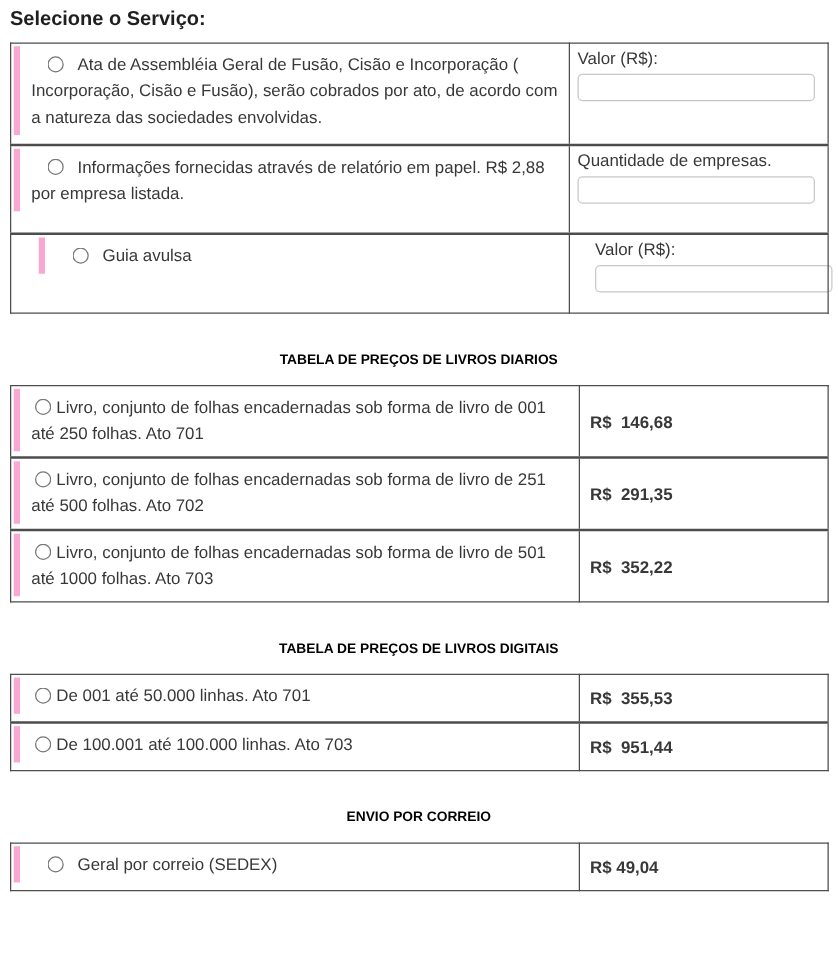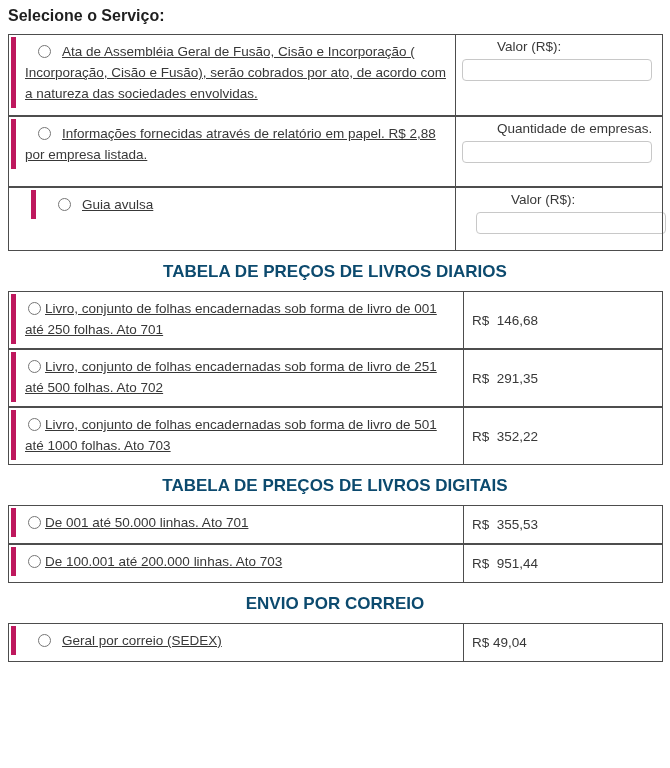--- a/index.html
+++ b/index.html
@@ -10,41 +10,41 @@
   }
   .page-title {
     font-weight: bold; color: #1f1f1f; font-size: 16px;
     margin: 0 0 11px 0; line-height: 15px;
   }
   table { border-collapse: collapse; table-layout: fixed; width: 654px; }
   td { border: 1px solid #4d4d4d; }
   tr + tr td { border-top: 2px solid #4d4d4d; }
   td.option-cell { vertical-align: top; padding: 0; }
   .opt {
-    margin: 2px 0 0 2px; border-left: 5px solid #be185d;
-    padding: 4px 8px 4px 9px; line-height: 21px; text-decoration: underline;
+    margin: 2px 0 0 2px; border-left: 5px solid #f9a8d4;
+    padding: 4px 8px 4px 9px; line-height: 21px;
   }
   input[type="radio"] { width: 13px; height: 13px; vertical-align: -2px; }
   .styleA input[type="radio"] { margin: 0 11px 0 13px; }
   .styleB input[type="radio"] { margin: 0 4px 0 3px; }
   td.field-cell { vertical-align: top; padding: 3px 6px; }
-  .field-label { line-height: 18px; margin-left: 35px; }
+  .field-label { line-height: 18px; }
   .field-input {
     display: block; margin-top: 3px; width: 190px; height: 22px;
     box-sizing: border-box; border: 1px solid #c8c8c8; border-radius: 4px;
     padding: 2px 6px; font-family: "Liberation Sans", sans-serif; font-size: 13px;
     outline: none;
   }
   td.price-cell {
     vertical-align: middle; padding: 0 4px 0 8px;
-    white-space: pre-wrap; font-size: 13.5px;
+    white-space: pre-wrap; font-size: 13.5px; font-weight: bold;
   }
   .section-title {
-    text-align: center; font-weight: bold; color: #0c4a6e;
-    font-size: 17px; line-height: 15px; margin: 13px 0 12px 0;
+    text-align: center; font-weight: bold; color: #000000;
+    font-size: 11px; line-height: 15px; margin: 30px 0 12px 0;
   }
   
   .t1-r1 td { height: 74px; } .t1-r2 td { height: 63px; border-radius: 25px; } .t1-r3 td { height: 56px; padding-left: 20px; }
   .t2 td { height: 56px; }
   .t3 td, .t4 td { height: 37px; margin-left: 27px; }
 </style>
 </head>
 <body>
 
 <div class="page-title">Selecione o Serviço:</div>
@@ -121,21 +121,21 @@
     </colgroup>
   <tbody>
     <tr>
       <td class="option-cell styleB">
         <div class="opt"><input type="radio" name="servico" style=""><span>De 001 até 50.000 linhas. Ato 701</span></div>
       </td>
       <td class="price-cell">R$  355,53</td>
     </tr>
     <tr>
       <td class="option-cell styleB">
-        <div class="opt"><input type="radio" name="servico" style=""><span>De 100.001 até 200.000 linhas. Ato 703</span></div>
+        <div class="opt"><input type="radio" name="servico" style=""><span>De 100.001 até 100.000 linhas. Ato 703</span></div>
       </td>
       <td class="price-cell">R$  951,44</td>
     </tr>
   </tbody>
 </table>
 
 <div class="section-title">ENVIO POR CORREIO</div>
 <table class="t4">
   <colgroup>
       <col style="width:455px">

